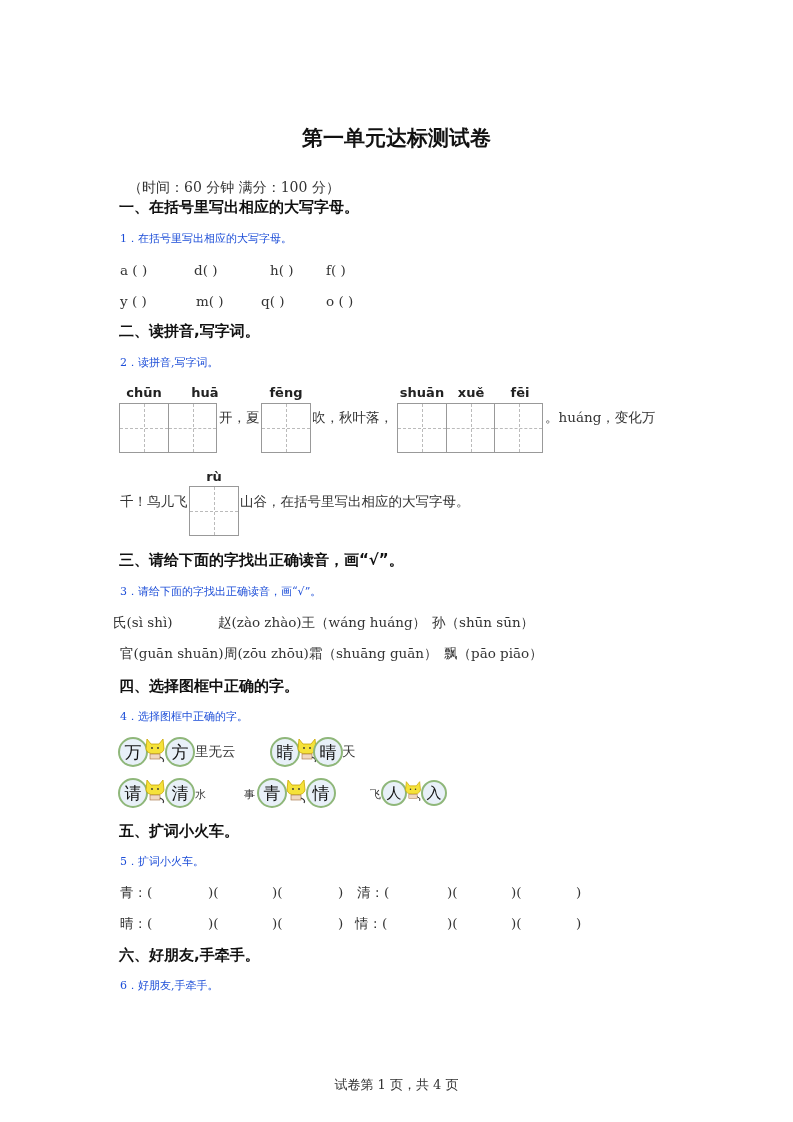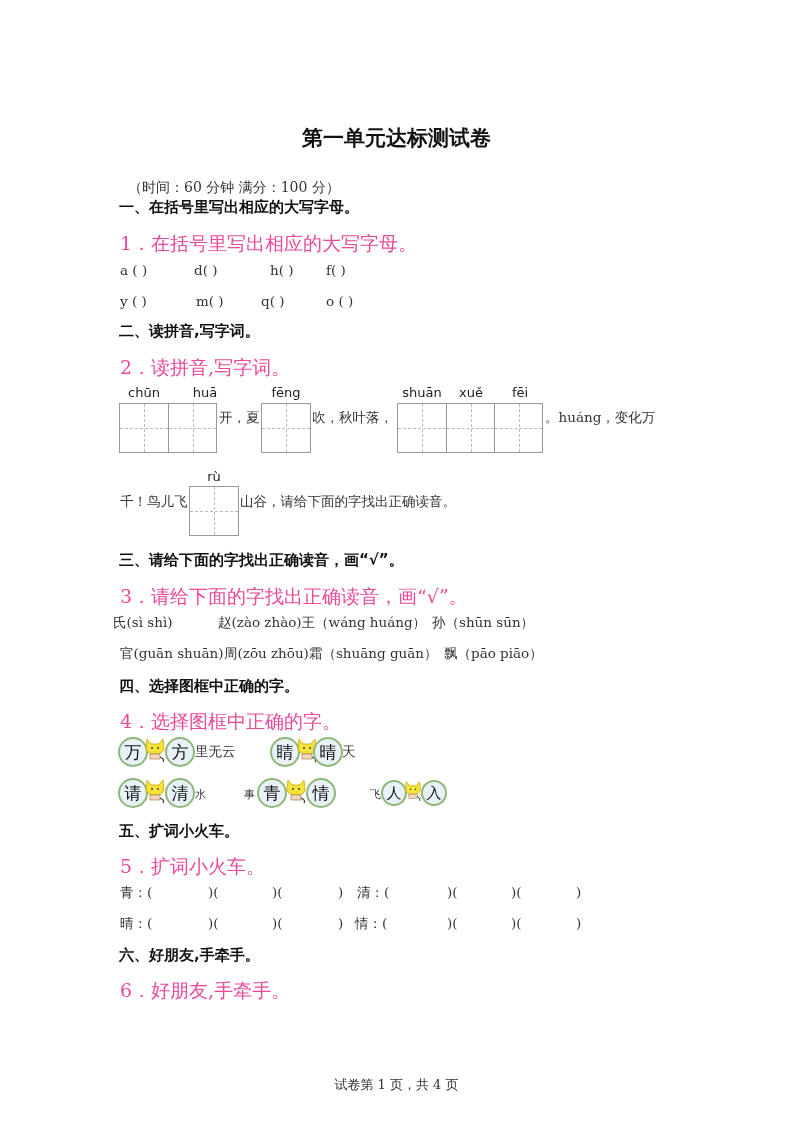--- a/index.html
+++ b/index.html
@@ -2,28 +2,28 @@
 <html><head>
   <meta charset="utf-8">
   <style>
     html, body { margin: 0; padding: 0; background: #ffffff; }
     body { width: 793px; height: 1122px; position: relative; overflow: hidden;
            font-family: "DejaVu Serif", "Liberation Serif", serif; color: #222; }
     .abs { position: absolute; white-space: nowrap; }
     .title { left: 0; width: 793px; text-align: center; top: 124px; font-size: 21px; font-weight: bold; color: #111; }
     .meta { left: 120px; top: 179px; font-size: 14px; color: #333; margin-left: 8px; }
     .sec { left: 119px; font-size: 15px; font-weight: bold; color: #111; font-family: "DejaVu Sans", "Liberation Sans", sans-serif; }
-    .q { left: 120px; font-size: 19px; color: #ec4899; text-align: right; }
+    .q { left: 120px; font-size: 11px; color: #1d4ed8; text-align: right; }
     .line { font-size: 13.5px; color: #333; }
     .grid { position: absolute; border: 1px solid #999; display: flex; background: #fff; }
     .cell { width: 48px; height: 48px; position: relative; box-sizing: border-box; }
     .cell + .cell { border-left: 1px solid #999; }
     .cell::before { content: ""; position: absolute; left: 50%; top: 0; bottom: 0; border-left: 1px dashed #bbb; }
     .cell::after { content: ""; position: absolute; top: 50%; left: 0; right: 0; border-top: 1px dashed #bbb; }
-    .py { position: absolute; font-family: "DejaVu Sans", "Liberation Sans", sans-serif; font-size: 13px; color: #222; text-align: center; width: 48px; }
+    .py { position: absolute; font-family: "DejaVu Sans", "Liberation Sans", sans-serif; font-size: 13px; color: #222; text-align: center; width: 48px; font-weight: bold; }
     .circ { position: absolute; width: 26px; height: 26px; border-radius: 50%; border: 2px solid #8fb77a;
             background: #e8f0f8; font-size: 17px; color: #111; text-align: center; line-height: 26px;
             font-family: "DejaVu Sans", sans-serif; }
     .cat { position: absolute; width: 24px; height: 28px; }
     .footer { left: 0; width: 793px; text-align: center; top: 1076px; font-size: 13px; color: #333; }
   </style>
 </head>
 <body>
 
 <div class="abs title">第一单元达标测试卷</div>
@@ -65,21 +65,21 @@
   <div class="cell"></div>
   <div class="cell"></div>
 </div>
 <div class="abs line" style="left:545px; top:409px">。huáng，变化万</div>
 
 <div class="abs line" style="left:120px; top:493px">千！鸟儿飞</div>
 <div class="py" style="left:190px; top:469px">rù</div>
 <div class="grid" style="left:189px; top:486px">
   <div class="cell"></div>
 </div>
-<div class="abs line" style="left:240px; top:493px">山谷，请给下面的字找出正确读音。</div>
+<div class="abs line" style="left:240px; top:493px">山谷，在括号里写出相应的大写字母。</div>
 
 <div class="abs sec" style="top:551px">三、请给下面的字找出正确读音，画“√”。</div>
 <div class="abs q" style="top:584px">3．请给下面的字找出正确读音，画“√”。</div>
 <div class="abs line" style="left:113px; top:614px">氏(sì    shì)</div>
 <div class="abs line" style="left:218px; top:614px">赵(zào    zhào)王（wáng  huáng）</div>
 <div class="abs line" style="left:432px; top:614px">孙（shūn  sūn）</div>
 <div class="abs line" style="left:120px; top:645px">官(guān    shuān)</div>
 <div class="abs line" style="left:224px; top:645px">周(zōu    zhōu)霜（shuāng  guān）</div>
 <div class="abs line" style="left:444px; top:645px">飘（pāo  piāo）</div>
 

